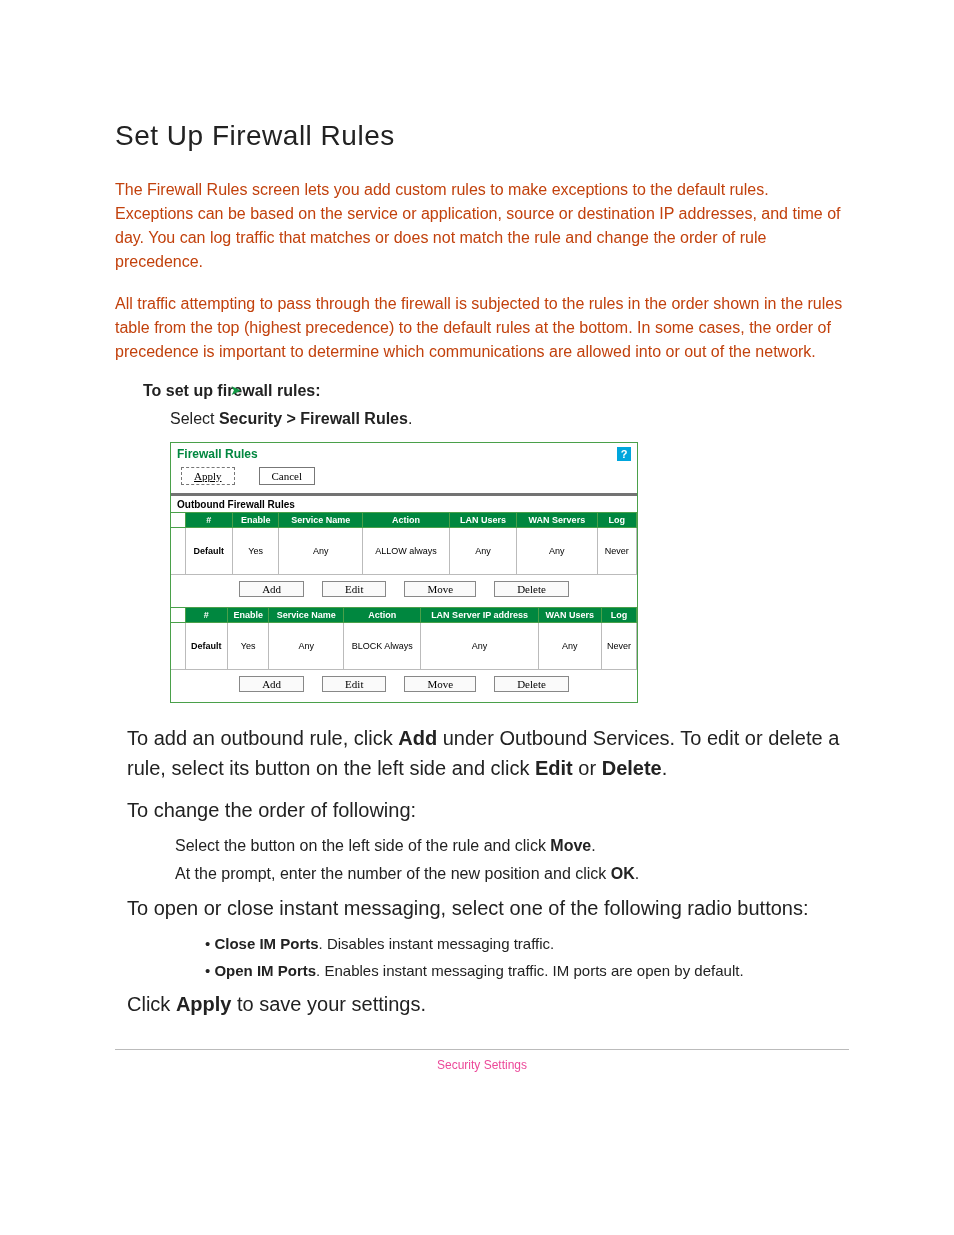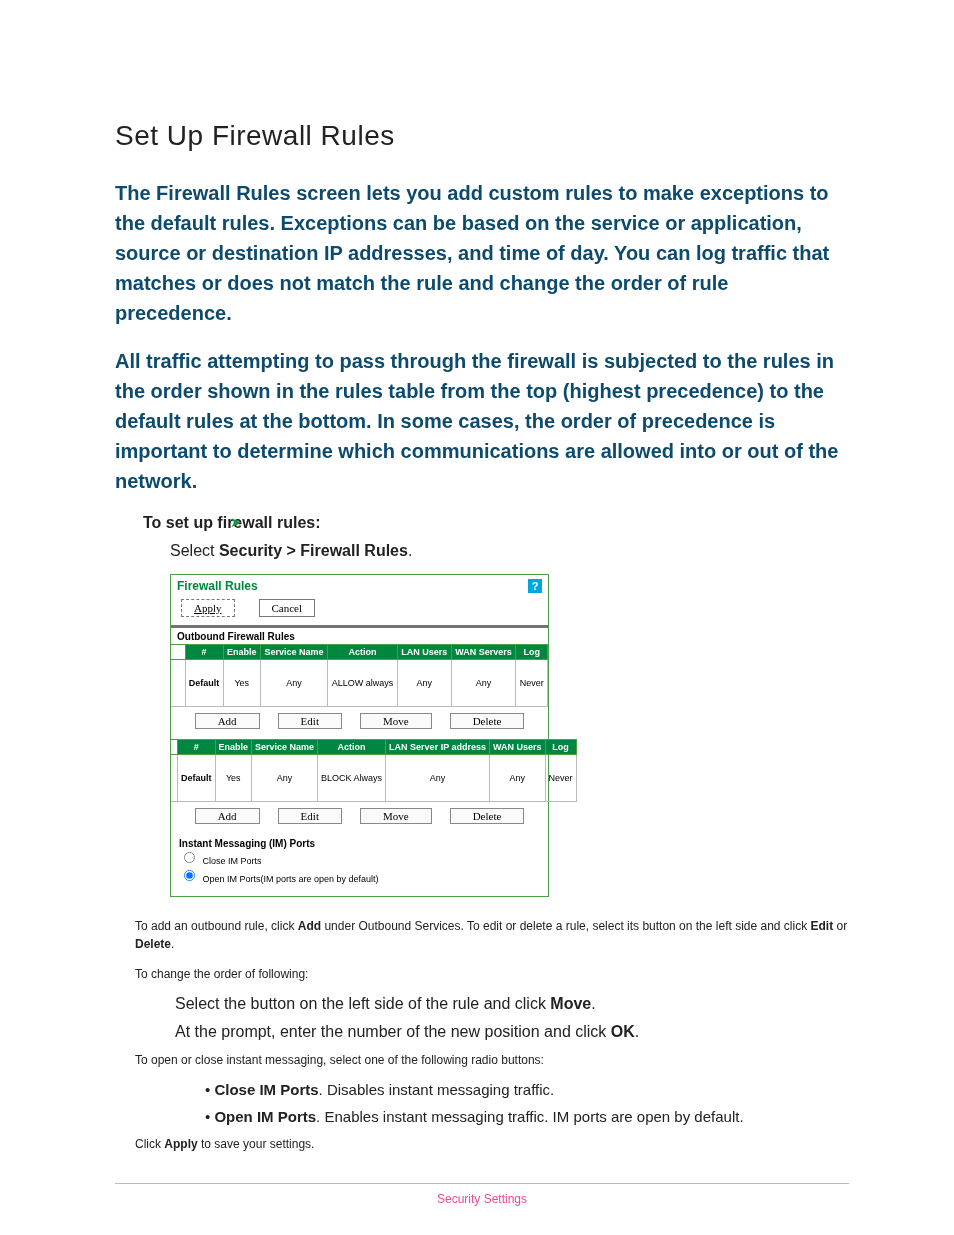--- a/index.html
+++ b/index.html
@@ -1,26 +1,26 @@
 <!DOCTYPE html>
 <html><head>
 <meta charset="utf-8">
 <style>
   * { box-sizing: border-box; margin: 0; padding: 0; }
   body { background: #fff; font-family: Arial, Helvetica, sans-serif; color: #222; width: 954px; padding: 120px 105px 60px 115px; position: relative; }
   h1 { font-weight: 400; font-size: 28px; margin-bottom: 26px; letter-spacing: .5px; color: #222; }
-  p.body { font-size: 20px; line-height: 1.5; margin-bottom: 18px; color: #0c4a6e; font-weight: bold; }
+  p.body { font-size: 16px; line-height: 1.5; margin-bottom: 18px; color: #c2410c; }
   .proc-mark { position: absolute; left: 115px; font-size: 14px; color: #119944; }
   .proc-row { position: relative; margin-top: 14px; margin-bottom: 10px; }
   .proc-title { margin-left: 28px; font-size: 16px; font-weight: 700; }
   .step { margin-left: 55px; font-size: 16px; margin-bottom: 14px; }
   .step .bold { font-weight: 700; }
 
   
-  .shot { width: 379px; margin: 0 0 20px 55px; border: 1px solid #4aa04a; background: #fff; font-family: Tahoma, Arial, sans-serif; font-size: 10px; color: #000; }
+  .shot { width: 468px; margin: 0 0 20px 55px; border: 1px solid #4aa04a; background: #fff; font-family: Tahoma, Arial, sans-serif; font-size: 10px; color: #000; }
   .shot-title { display: flex; align-items: center; justify-content: space-between; padding: 4px 6px 2px 6px; }
   .shot-title .t { color: #00873f; font-weight: 700; font-size: 12px; }
   .shot-title .help { width: 14px; height: 14px; background: #00a6dd; color: #fff; font-weight: 700; font-size: 11px; display: inline-flex; align-items: center; justify-content: center; }
   .btnbar { display: flex; gap: 24px; padding: 4px 10px 8px 10px; }
   .sbtn { border: 1px solid #777; background: #fff; padding: 2px 12px; font-size: 11px; cursor: default; font-family: "Times New Roman", serif; }
   .sbtn.apply { border-style: dashed; text-decoration: underline; }
   .sec-hdr { padding: 3px 6px 2px 6px; font-weight: 700; font-size: 10px; border-top: 3px solid #737373; }
   table.srv { width: 100%; border-collapse: collapse; font-size: 9px; }
   table.srv th { background: #00873f; color: #fff; font-weight: 700; border: 1px solid #4aa04a; padding: 2px 3px; white-space: nowrap; }
   table.srv th.first { background: #fff; border-left: none; }
@@ -28,21 +28,21 @@
   table.srv td.first { border-left: none; }
   table.srv td.lab { font-weight: 700; }
   .rowbtns { display: flex; gap: 18px; justify-content: center; padding: 6px 0 10px 0; }
   .rbtn { border: 1px solid #888; background: #fafafa; padding: 1px 22px; font-size: 11px; font-family: "Times New Roman", serif; }
   .im-block { padding: 4px 8px 10px 8px; font-size: 10px; }
   .im-block .lbl { font-weight: 700; margin-bottom: 2px; }
   .im-block label { display: block; margin-left: 4px; font-size: 9px; line-height: 1.5; }
   .im-block input { margin-right: 4px; transform: scale(.85); }
 
   
-  .para { font-size: 12px; line-height: 1.5; margin-left: 20px; margin-bottom: 12px; }
+  .para { font-size: 20px; line-height: 1.5; margin-left: 12px; margin-bottom: 12px; }
   li.num { list-style: none; margin-left: 60px; font-size: 16px; margin-bottom: 10px; }
   li.num::marker { content: ""; }
   .bullet { margin-left: 90px; font-size: 15px; margin-bottom: 10px; }
   .bullet::before { content: "• "; }
   .hr { border-top: 1px solid #bbb; margin: 30px 0 8px 0; }
   .footer { font-size: 12px; color: #ec4899; text-align: center; }
 </style>
 </head>
 <body>
 
@@ -126,25 +126,20 @@
     </tr>
   </tbody>
     </table>
   <div class="rowbtns">
     <span class="rbtn">Add</span>
     <span class="rbtn">Edit</span>
     <span class="rbtn">Move</span>
     <span class="rbtn">Delete</span>
   </div>
 
-  <div class="im-block">
-    <div class="lbl">Instant Messaging (IM) Ports</div>
-    <label><input type="radio" name="im" style=""> <span>Close IM Ports</span></label>
-    <label><input type="radio" name="im" checked="" style=""> <span>Open IM Ports(IM ports are open by default)</span></label>
-  </div>
 </div>
 
 <p class="para">
   <span>To add an outbound rule, click </span><b>Add</b><span> under Outbound Services. To edit or delete a rule, select its button on the left side and click </span><b>Edit</b><span> or </span><b>Delete</b><span>.</span>
 </p>
 <p class="para">To change the order of following:</p>
 <li class="num">
   <span>Select the button on the left side of the rule and click </span><b>Move</b><span>.</span>
 </li>
 <li class="num">

